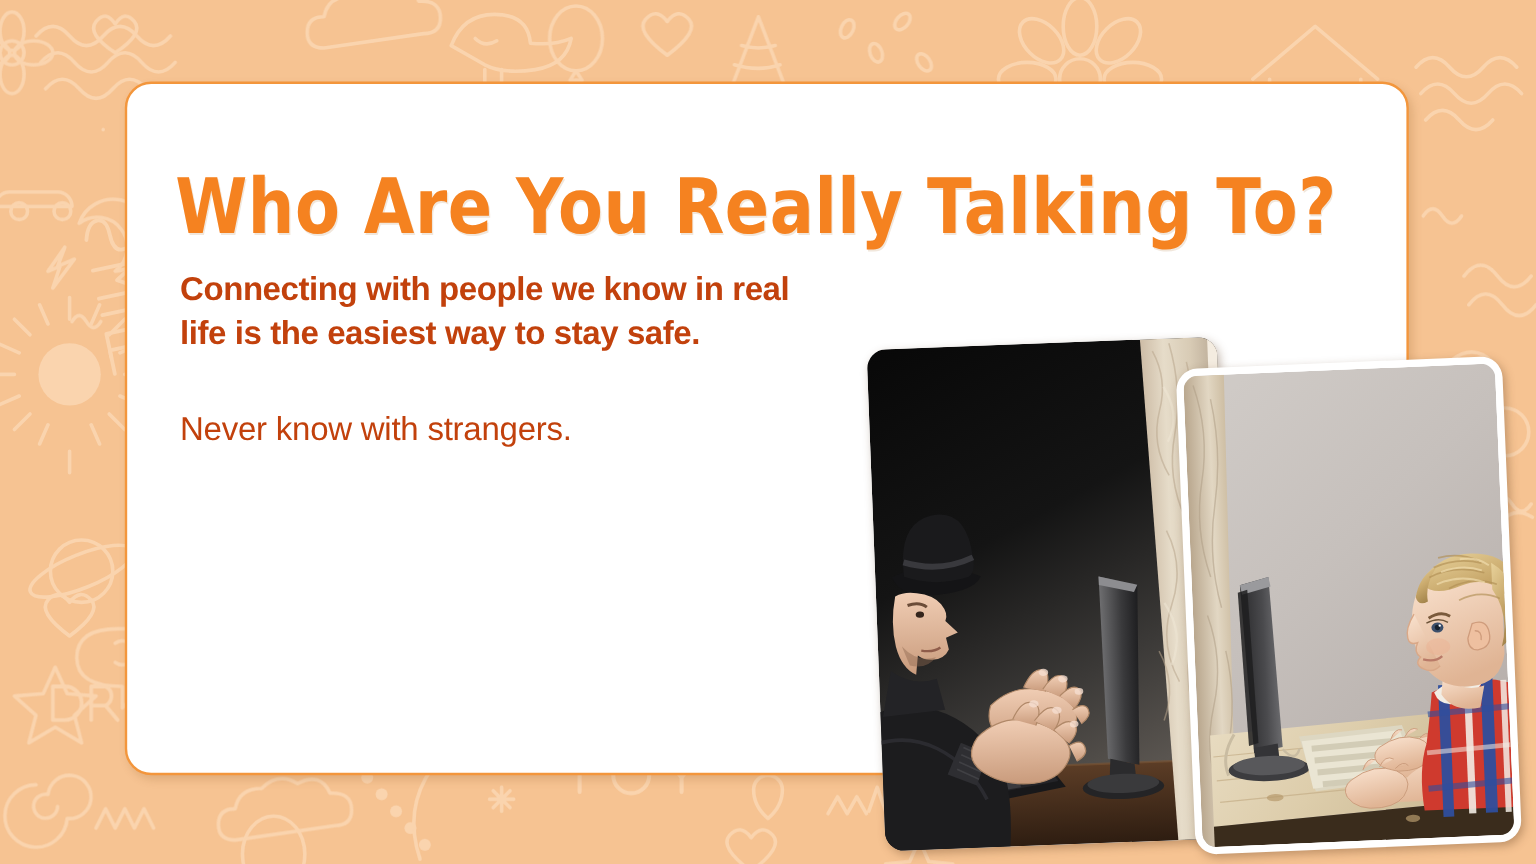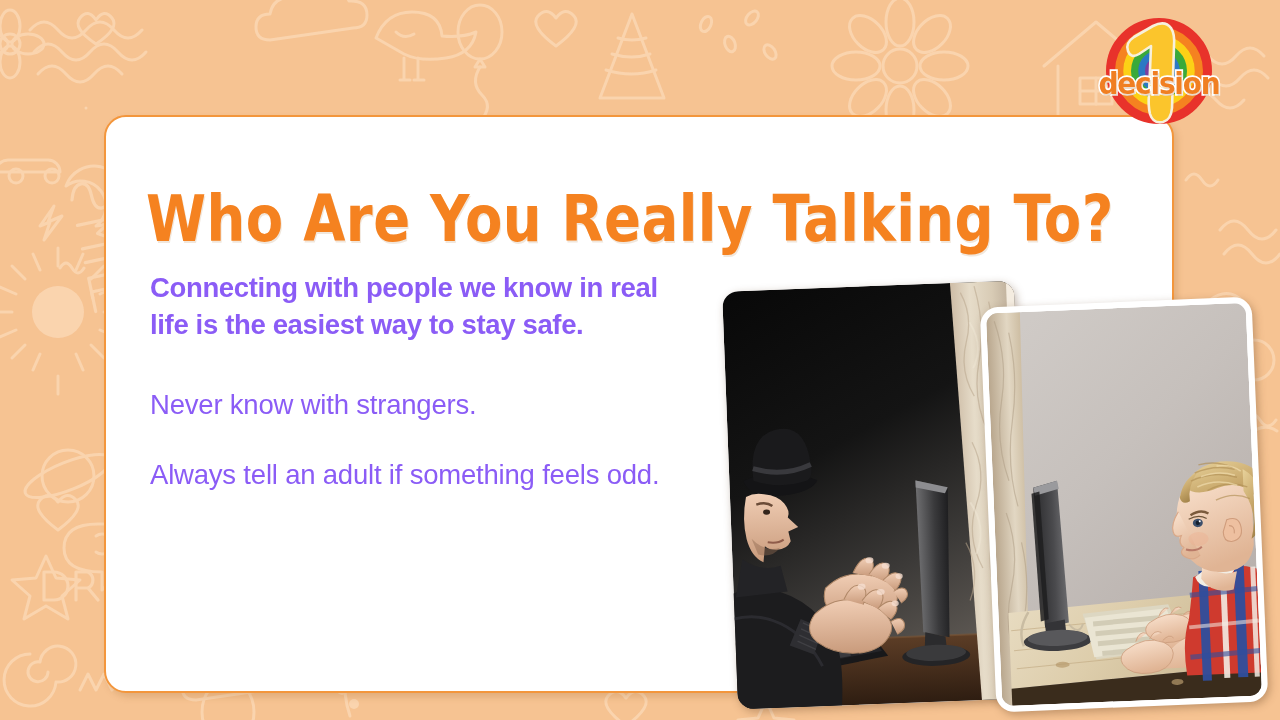--- a/index.html
+++ b/index.html
@@ -35,21 +35,20 @@
     position: absolute;
     left: 104px;
     top: 68px;
     width: 1070px;
     height: 578px;
     background: #ffffff;
     border: 2px solid #f3963c;
     border-radius: 22px;
     box-sizing: border-box;
     box-shadow: 3px 4px 7px rgba(150, 95, 40, 0.22);
-    margin-top: 47px;
   }
 
   #slide-title {
     position: absolute;
     left: 40px;
     top: 28px;
     font-family: "DejaVu Sans", sans-serif;
     font-weight: bold;
     font-size: 55px;
     letter-spacing: 0.5px;
@@ -62,21 +61,21 @@
 
   #body-block {
     position: absolute;
     left: 44px;
     top: 152px;
     width: 520px;
   }
 
   .para {
     font-family: "Liberation Sans", sans-serif;
-    color: #8b5cf6;
+    color: #c2410c;
     font-size: 27.5px;
     line-height: 36px;
     margin: 0 0 34px 0;
     letter-spacing: -0.2px;
   }
   .para.lead {
     font-weight: bold;
     font-size: 27.5px;
     line-height: 37px;
     letter-spacing: -0.35px;
@@ -368,21 +367,20 @@
     </g>
   </svg>
 
   <div id="content-card">
 
     <h1 id="slide-title">Who Are You Really Talking To?</h1>
 
     <div id="body-block">
       <p class="para lead">Connecting with people we know in real life is the easiest way to stay safe.</p>
       <p class="para">Never know with strangers.</p>
-      <p class="para last">Always tell an adult if something feels odd.</p>
     </div>
   </div>
 
   <div id="photo-collage">
 
     <div class="photo-frame" id="photo-left">
       <div class="photo-inner">
         <svg viewBox="0 0 292 418" preserveAspectRatio="xMidYMid slice" width="292" height="418" aria-hidden="true">
           <defs>
             <linearGradient id="darkRoom" x1="0" y1="0" x2="0.35" y2="1">
@@ -648,33 +646,14 @@
             </g>
             <g stroke="#f0dcad" stroke-width="1.6" opacity="0.7" fill="none">
               <path d="M208 172 q18 -6 34 0 M204 182 q20 -8 40 0 M224 162 q14 -2 24 6"></path>
             </g>
           </g>
         </svg>
       </div>
     </div>
   </div>
 
-  <div id="logo">
-    <svg width="132" height="118" viewBox="0 0 132 118" aria-hidden="true">
-      <g transform="translate(66,59)">
-        <circle r="48" fill="none" stroke="#e8322b" stroke-width="10"></circle>
-        <circle r="39.5" fill="none" stroke="#f58220" stroke-width="9"></circle>
-        <circle r="31.5" fill="none" stroke="#fcd116" stroke-width="8.5"></circle>
-        <circle r="24" fill="none" stroke="#3aa93a" stroke-width="8"></circle>
-        <circle r="17" fill="none" stroke="#2a79c4" stroke-width="7.5"></circle>
-        <circle r="10.5" fill="none" stroke="#7b3fa0" stroke-width="7"></circle>
-        <circle r="7.5" fill="#f7f0dd"></circle>
-      </g>
-
-      <g>
-        <path d="M60 14 q12 -6 18 2 q4 6 3 18 l-2 62 q-1 12 -9 14 q-10 2 -13 -8
-                 q-2 -8 -1 -20 l2 -48 l-12 8 q-8 5 -11 -3 q-3 -8 6 -14 z" fill="#fbc52c" stroke="#f7f0dd" stroke-width="2.6" stroke-linejoin="round"></path>
-      </g>
-    </svg>
-    <div id="logo-wordmark">decision</div>
-  </div>
 
 </div>
 
 </body></html>

